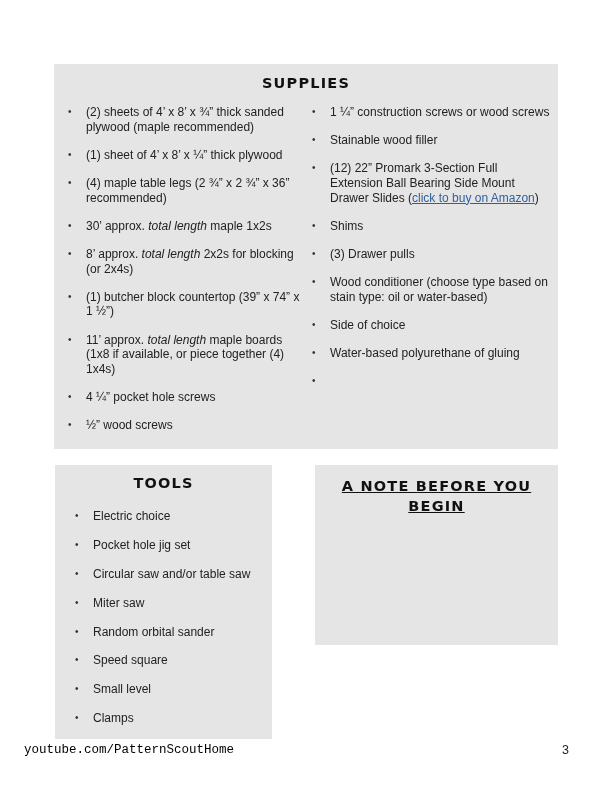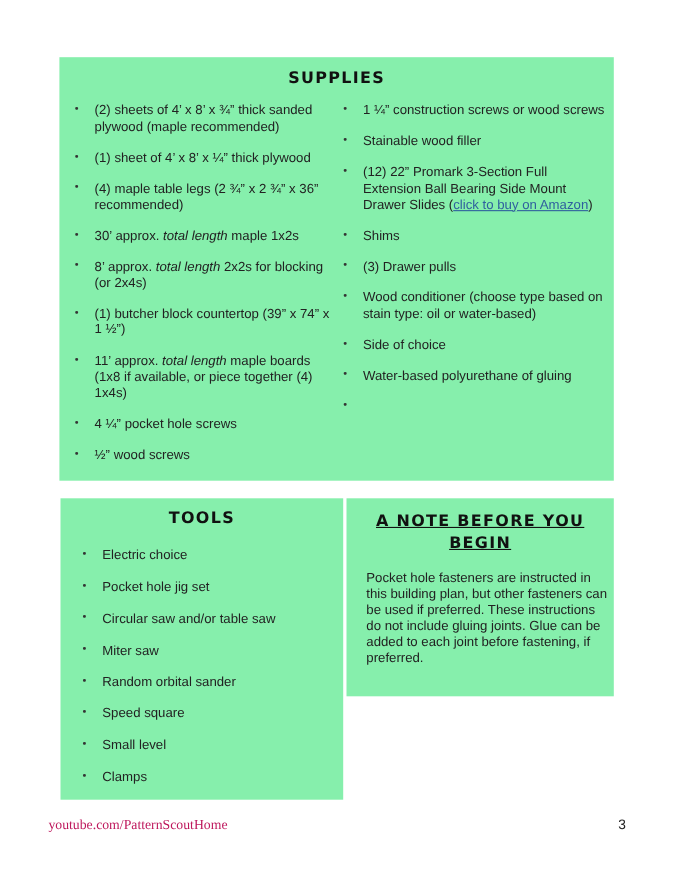--- a/index.html
+++ b/index.html
@@ -1,46 +1,46 @@
 <!DOCTYPE html>
 <html><head>
 <meta charset="utf-8">
 <style>
   html, body { margin: 0; padding: 0; }
   body {
     width: 612px; height: 792px; background: #ffffff; position: relative; overflow: hidden;
     font-family: "Liberation Sans", "DejaVu Sans", sans-serif; color: #222222;
   }
-  .panel { position: absolute; background: #86efac; box-sizing: border-box; }
+  .panel { position: absolute; background: #e5e5e5; box-sizing: border-box; margin-top: 12px; }
   .heading {
     font-family: "DejaVu Sans", sans-serif; font-weight: bold; text-align: center;
     letter-spacing: 1.2px; color: #111111; font-size: 14.5px; margin: 0;
   }
   ul { list-style: none; margin: 0; padding: 0; }
   li { position: relative; font-size: 12px; line-height: 14.6px; }
   li .bullet { position: absolute; left: -18px; top: 0; font-size: 10px; color: #333; }
   li em { font-style: italic; }
   a.link { color: #2f5f9e; text-decoration: underline; }
 
   #supplies { left: 54px; top: 52px; width: 504px; height: 385px; }
   #supplies .heading { position: absolute; top: 11px; left: 0; right: 0; }
   #supplies-col1 { position: absolute; left: 32px; top: 41px; width: 220px; }
   #supplies-col2 { position: absolute; left: 276px; top: 41px; width: 222px; }
   #supplies li { margin-bottom: 13.6px; }
 
-  #tools { left: 55px; top: 453px; width: 257px; height: 274px; padding-left: 16px; }
+  #tools { left: 55px; top: 453px; width: 217px; height: 274px; padding-left: 16px; }
   #tools .heading { position: absolute; top: 10px; left: 0; right: 0; }
   #tools ul { position: absolute; left: 38px; top: 44px; width: 200px; }
   #tools li { margin-bottom: 14.3px; }
 
   #note { left: 315px; top: 453px; width: 243px; height: 180px; }
   #note .heading { position: absolute; top: 11px; left: 8px; right: 8px; line-height: 20px; text-decoration: underline; }
   #note p { position: absolute; left: 18px; top: 65px; width: 222px; margin: 0; font-size: 12px; line-height: 14.5px; }
 
-  #footer-url { position: absolute; left: 44px; top: 743px; font-size: 12.5px; color: #be185d; font-family: Liberation Serif, serif; }
+  #footer-url { position: absolute; left: 24px; top: 743px; font-size: 12.5px; color: #000000; font-family: Liberation Mono, monospace; }
   #page-num { position: absolute; left: 562px; top: 743px; font-size: 12.5px; color: #222; }
 </style>
 </head>
 <body>
 
 <div class="panel" id="supplies">
   <h2 class="heading">SUPPLIES</h2>
   <ul id="supplies-col1">
     <li><span class="bullet">•</span><span>(2) sheets of 4’ x 8’ x ¾” thick sanded plywood (maple recommended)</span></li>
     <li><span class="bullet">•</span><span>(1) sheet of 4’ x 8’ x ¼” thick plywood</span></li>
@@ -74,17 +74,16 @@
     <li><span class="bullet">•</span><span>Miter saw</span></li>
     <li><span class="bullet">•</span><span>Random orbital sander</span></li>
     <li><span class="bullet">•</span><span>Speed square</span></li>
     <li><span class="bullet">•</span><span>Small level</span></li>
     <li><span class="bullet">•</span><span>Clamps</span></li>
   </ul>
 </div>
 
 <div class="panel" id="note">
   <h2 class="heading">A NOTE BEFORE YOU BEGIN</h2>
-  <p>Pocket hole fasteners are instructed in this building plan, but other fasteners can be used if preferred. These instructions do not include gluing joints. Glue can be added to each joint before fastening, if preferred.</p>
 </div>
 
 <div id="footer-url">youtube.com/PatternScoutHome</div>
 <div id="page-num">3</div>
 
 </body></html>

